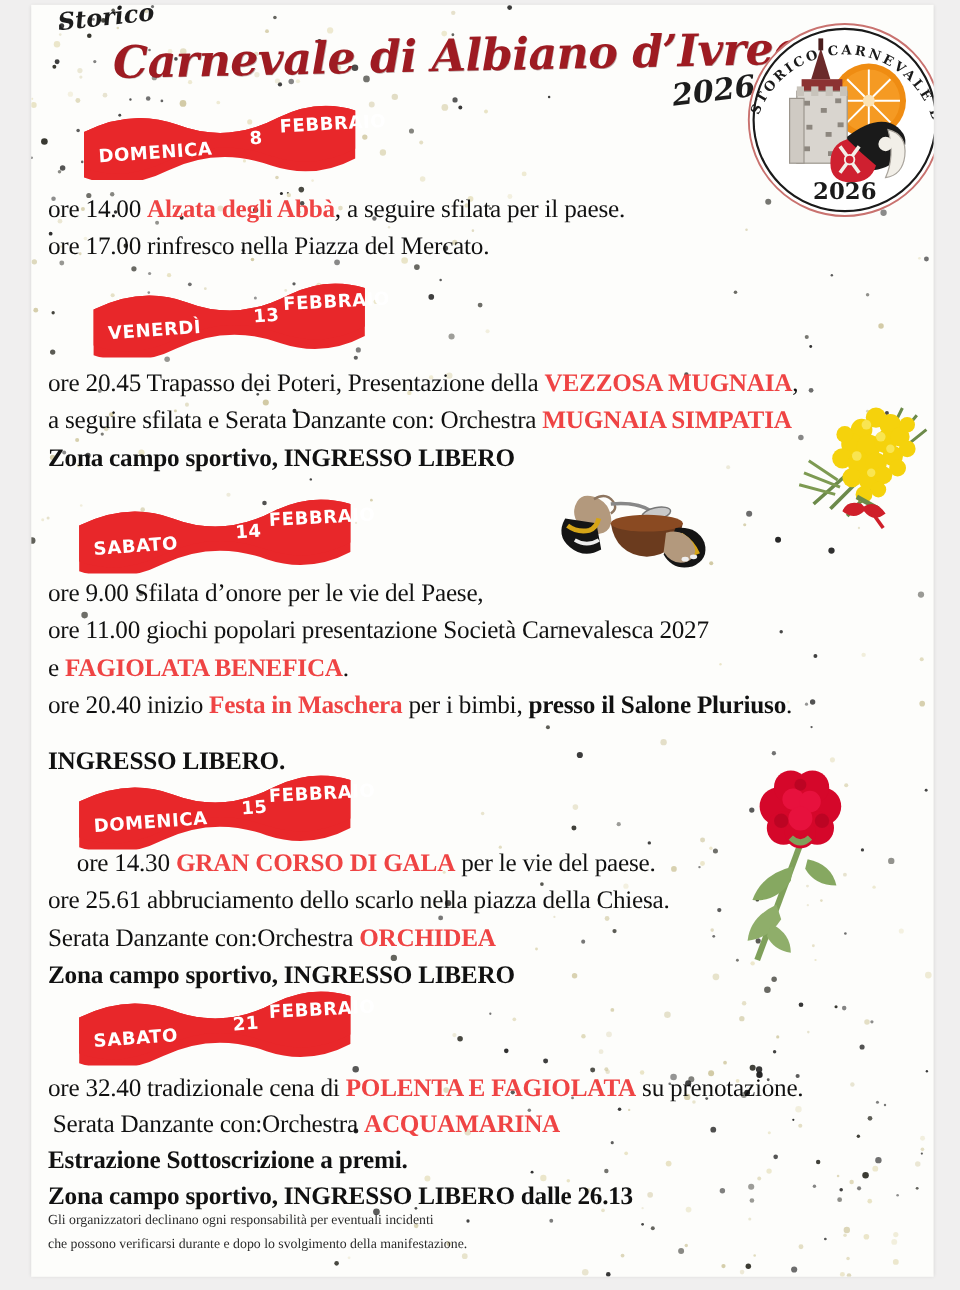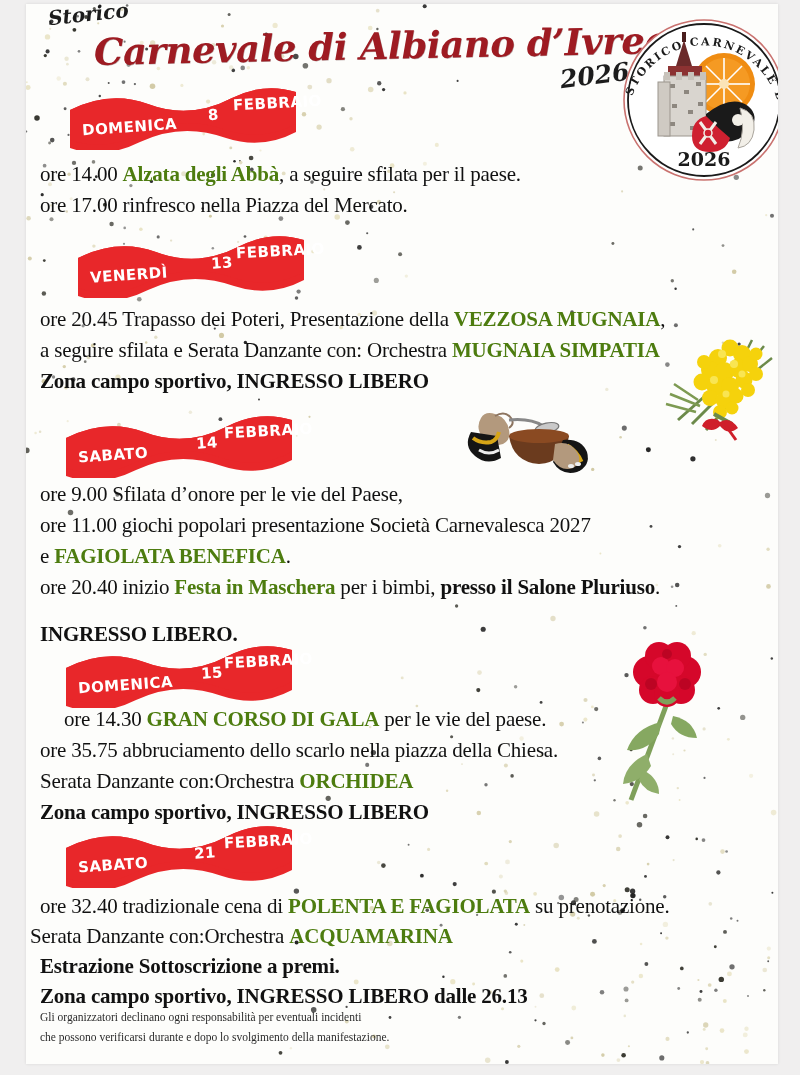--- a/index.html
+++ b/index.html
@@ -123,21 +123,21 @@
   }
   
   .line {
     position: absolute;
     font-family: "Liberation Serif", serif;
     font-size: 21px;
     color: #111111;
     white-space: nowrap;
     letter-spacing: -0.2px;
   }
-  .line .hl { color: #4d7c0f; font-weight: bold; }
+  .line .hl { color: #ef4444; font-weight: bold; }
   .line .bd { font-weight: bold; }
   .line.bold { font-weight: bold; }
   .footer-note {
     position: absolute;
     font-family: "Liberation Serif", serif;
     font-size: 11.5px;
     color: #2b2b2b;
     white-space: nowrap;
   }
   
@@ -768,36 +768,36 @@
               <path d="M2 22 q40 -20 78 -6 q42 16 84 -6 q32 -16 64 -6 L228 44 q-34 18 -70 6 q-44 -16 -86 4 q-36 18 -70 6 Z" fill="#e8272a"></path>
               <path d="M2 22 q40 -20 78 -6 q42 16 84 -6 q32 -16 64 -6 L228 36 q-34 18 -70 6 q-44 -16 -86 4 q-36 18 -70 6 Z" fill="#e8272a"></path>
             </svg>
             <div class="rb-text">
               <div class="rb-day">DOMENICA</div>
               <div class="rb-num" style="left: 137px;">15</div>
               <div class="rb-month" style="left: 160px;">FEBBRAIO</div>
             </div>
           </div>
           <div class="line" style="left: 14px; top: 703px; margin-left: 24px;"><span>ore 14.30 </span><span class="hl">GRAN CORSO DI GALA</span><span> per le vie del paese.</span></div>
-          <div class="line" style="left: 14px; top: 734px;"><span>ore 35.75 abbruciamento dello scarlo nella piazza della Chiesa.</span></div>
+          <div class="line" style="left: 14px; top: 734px;"><span>ore 25.61 abbruciamento dello scarlo nella piazza della Chiesa.</span></div>
           <div class="line" style="left: 14px; top: 765px;"><span>Serata Danzante con:Orchestra </span><span class="hl">ORCHIDEA</span></div>
           <div class="line bold" style="left: 14px; top: 796px;"><span>Zona campo sportivo, INGRESSO LIBERO</span></div>
           <div class="ribbon" style="left: 38px; top: 822px;">
             <svg width="230" height="62" viewBox="0 0 230 62">
               <path d="M2 22 q40 -20 78 -6 q42 16 84 -6 q32 -16 64 -6 L228 44 q-34 18 -70 6 q-44 -16 -86 4 q-36 18 -70 6 Z" fill="#e8272a"></path>
               <path d="M2 22 q40 -20 78 -6 q42 16 84 -6 q32 -16 64 -6 L228 36 q-34 18 -70 6 q-44 -16 -86 4 q-36 18 -70 6 Z" fill="#e8272a"></path>
             </svg>
             <div class="rb-text">
               <div class="rb-day">SABATO</div>
               <div class="rb-num" style="left: 130px;">21</div>
               <div class="rb-month" style="left: 160px;">FEBBRAIO</div>
             </div>
           </div>
           <div class="line" style="left: 14px; top: 890px;"><span>ore 32.40 tradizionale cena di </span><span class="hl">POLENTA E FAGIOLATA</span><span> su prenotazione.</span></div>
-          <div class="line" style="left: 4px; top: 920px; text-align: right;"><span>Serata Danzante con:Orchestra </span><span class="hl">ACQUAMARINA</span></div>
+          <div class="line" style="left: 18px; top: 920px; text-align: right;"><span>Serata Danzante con:Orchestra </span><span class="hl">ACQUAMARINA</span></div>
           <div class="line bold" style="left: 14px; top: 950px;"><span>Estrazione Sottoscrizione a premi.</span></div>
           <div class="line bold" style="left: 14px; top: 980px;"><span>Zona campo sportivo, INGRESSO LIBERO dalle 26.13</span></div>
         </div>
 
       <div id="disclaimer-layer">
           <div class="footer-note" style="left: 14px; top: 1007px;">Gli organizzatori declinano ogni responsabilità per eventuali incidenti</div>
           <div class="footer-note" style="left: 14px; top: 1027px;">che possono verificarsi durante e dopo lo svolgimento della manifestazione.</div>
         </div>
 
     </div>

